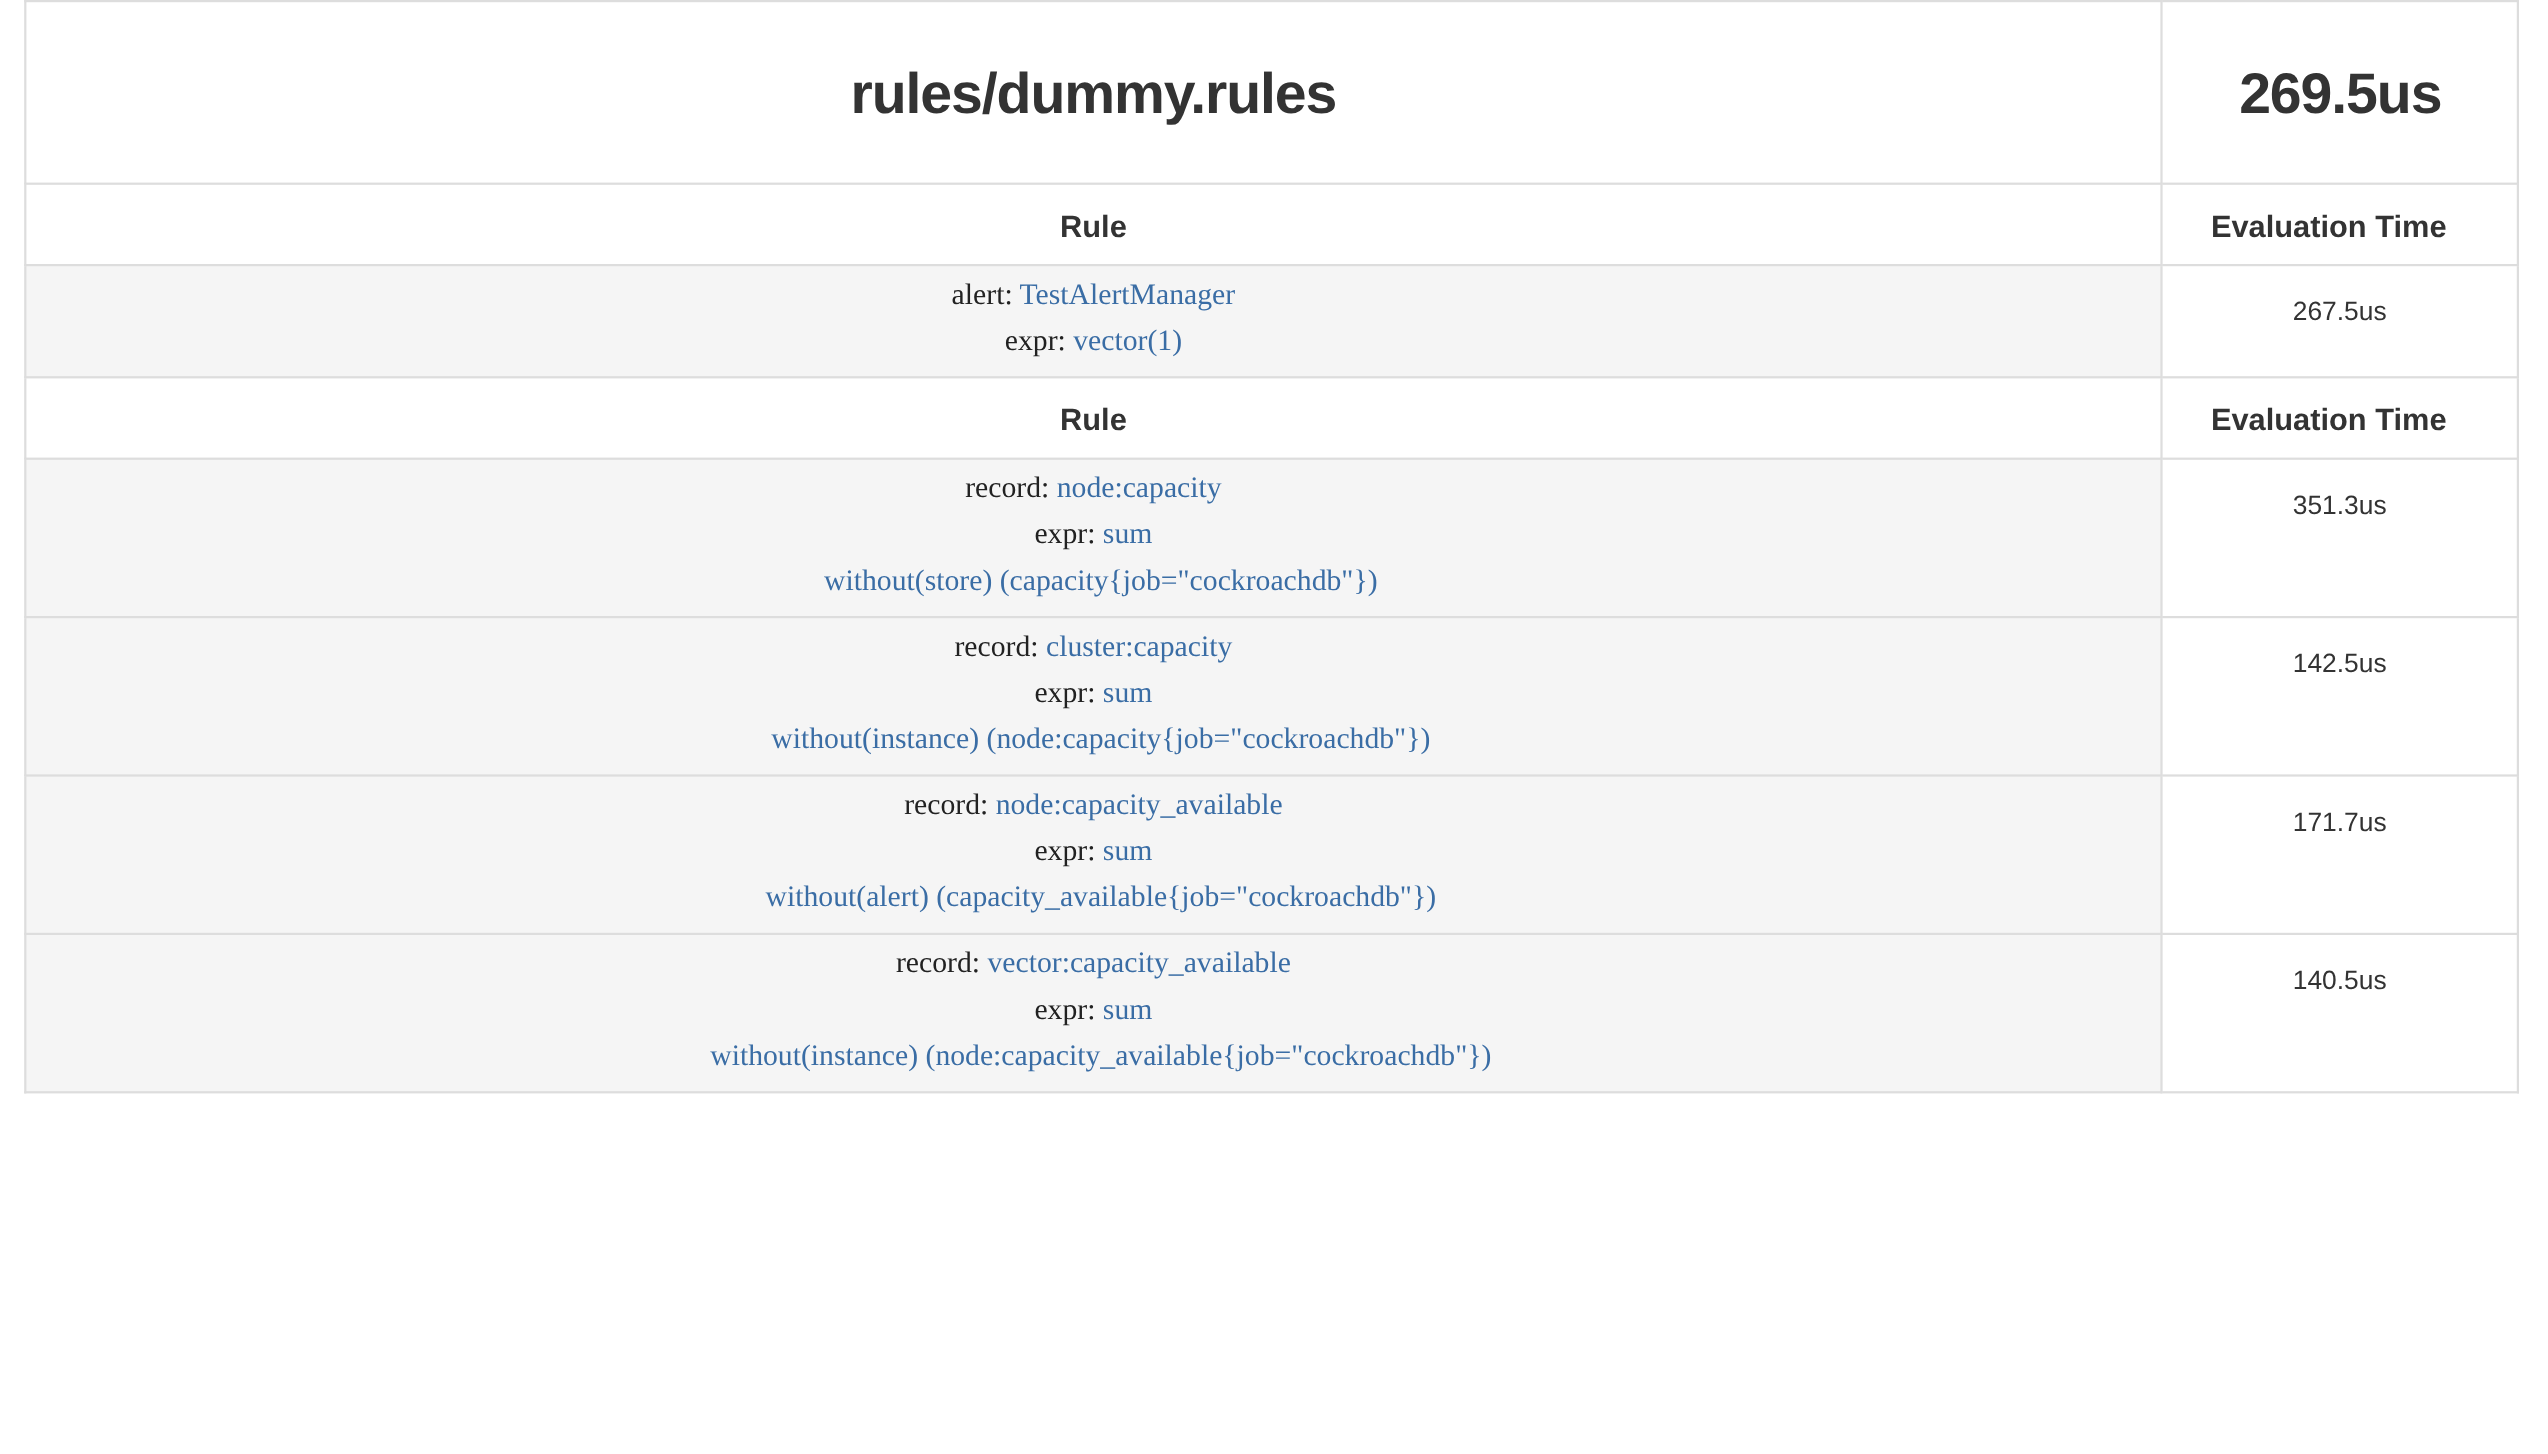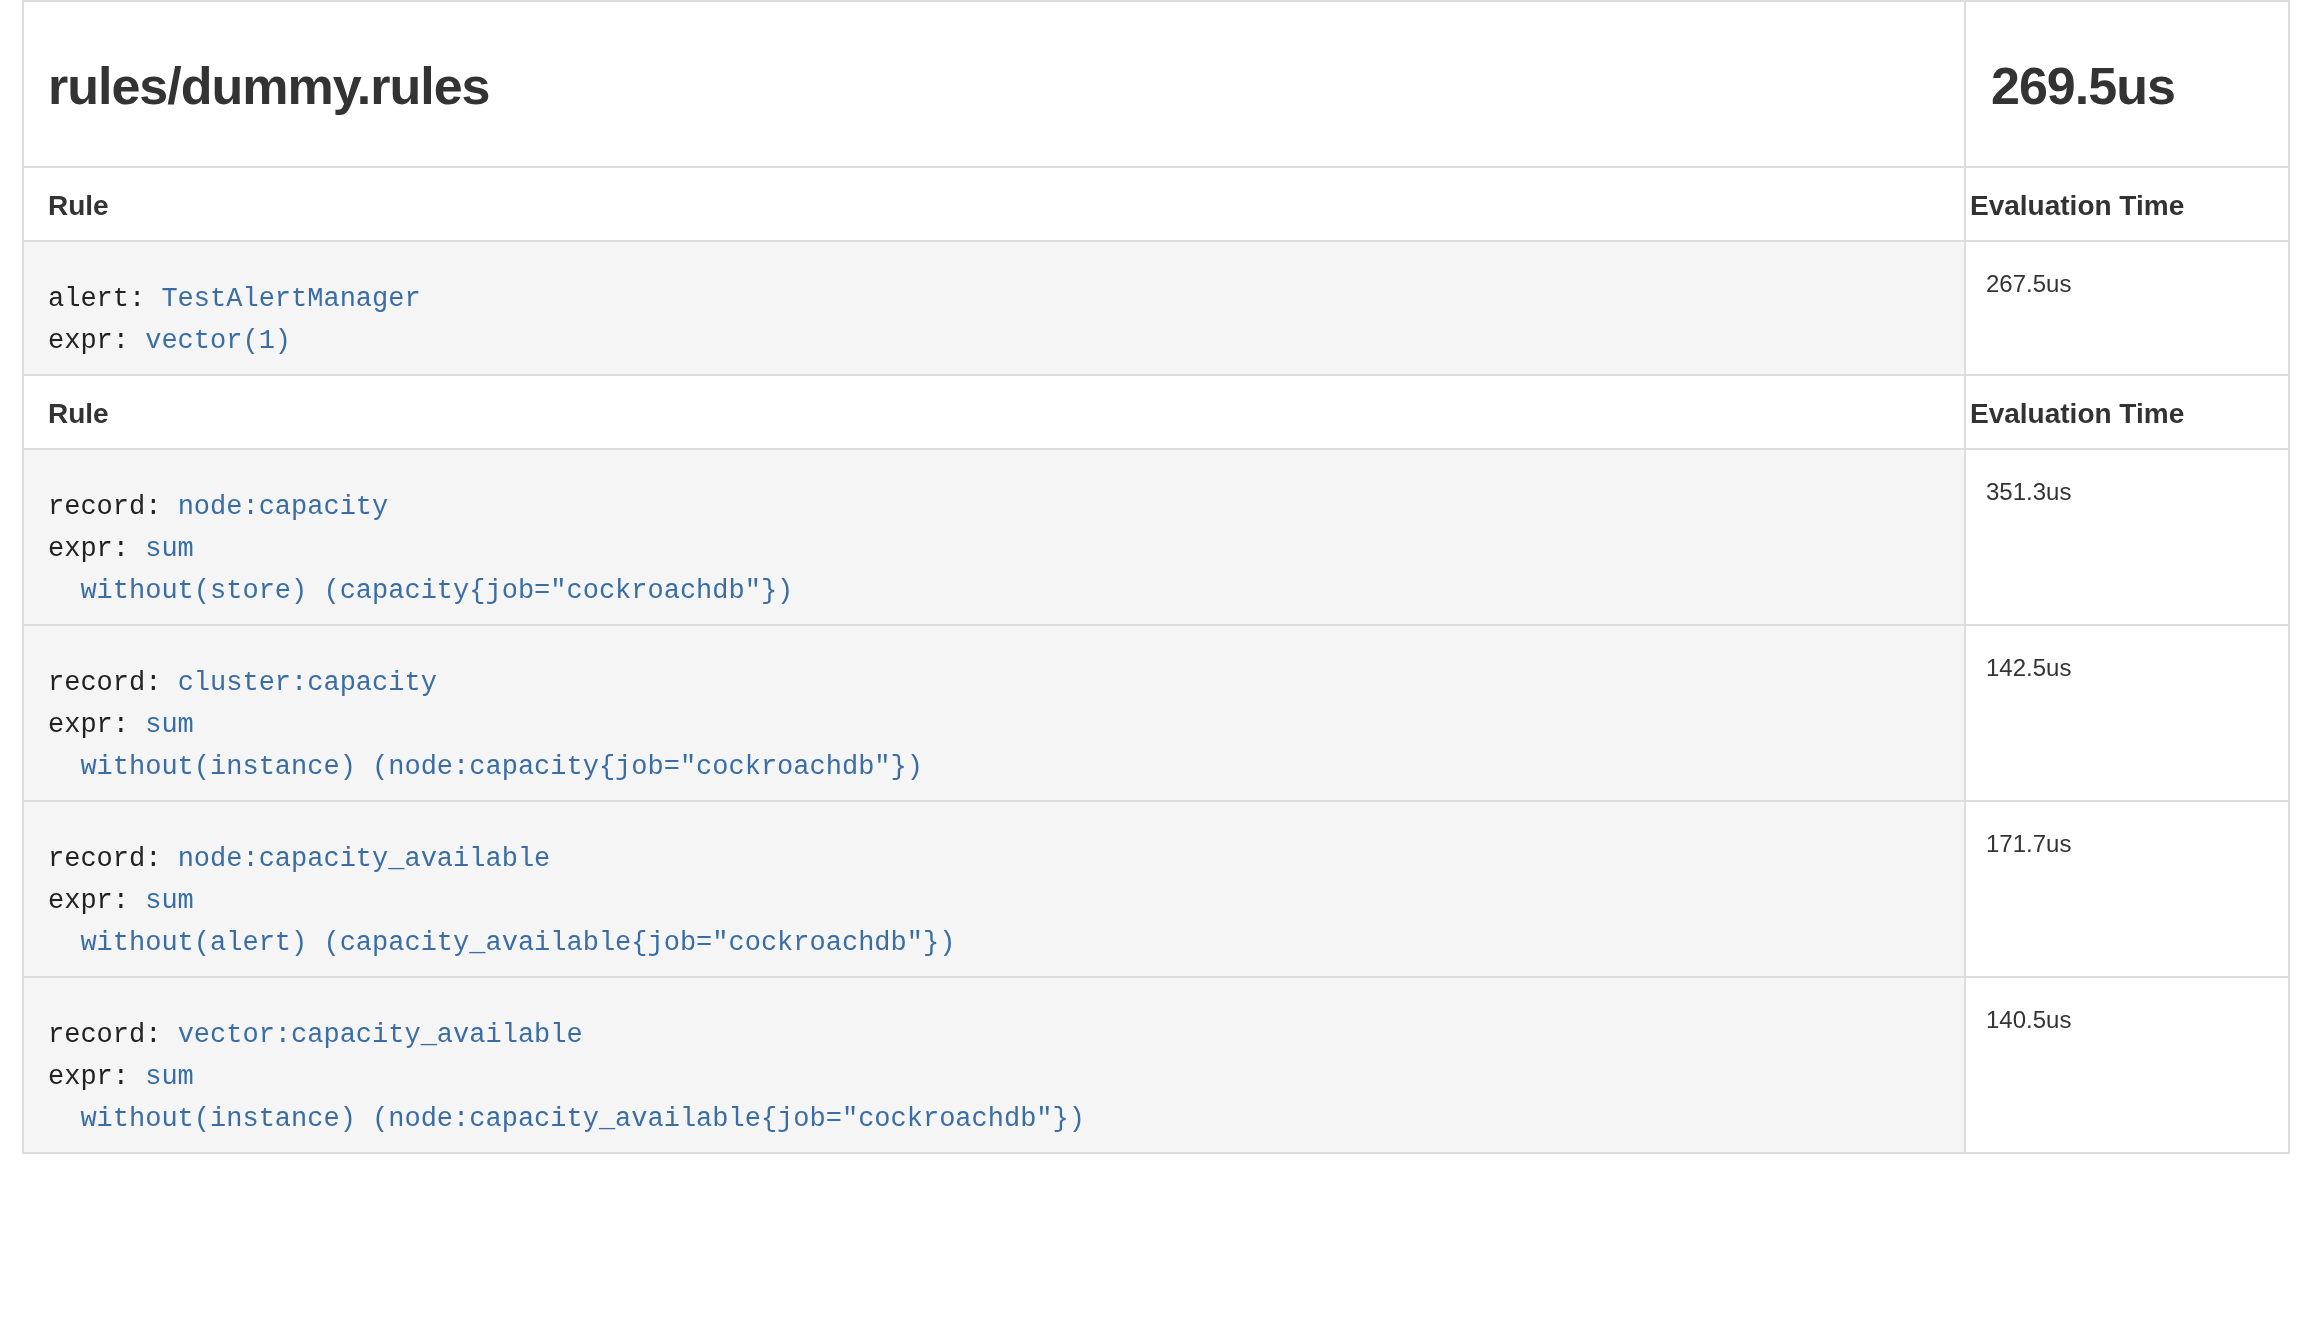--- a/index.html
+++ b/index.html
@@ -27,21 +27,21 @@
     width:100%;
     border-collapse:collapse;
     table-layout:fixed;
     border:2px solid var(--border);
   }
   col.col-rule{width:auto;}
   col.col-eval{width:324px;}
   td,th{
     border:2px solid var(--border);
     vertical-align:top;
-    text-align:left;
+    text-align:center;
   }
   
   tr.group-header td{
     padding:56px 24px 52px 24px;
     background:#ffffff;
   }
   .file-name,.group-eval{
     font-size:52px;line-height:56px;font-weight:700;
     letter-spacing:-1px;color:var(--text);
     margin:0;display:block;
@@ -54,22 +54,22 @@
     color:var(--text);background:#ffffff;
   }
   tr.col-header th.eval-col{padding-left:4px;}
   
   td.rule-cell{
     background:var(--rule-bg);
     padding:0;
   }
   pre.rule-code{
     margin:0;
-    padding:36px 24px 12px 24px;
-    font-family:Liberation Mono, monospace;
+    padding:4px 24px 12px 24px;
+    font-family:Liberation Serif, serif;
     font-size:27px;line-height:42px;
     white-space:pre;
     color:var(--key);
     background:transparent;
     overflow:hidden;
   }
   .code-key{color:var(--key);}
   .code-plain{color:var(--key);}
   a.rule-link{color:var(--link);text-decoration:none;cursor:pointer;}
   td.eval-cell{

